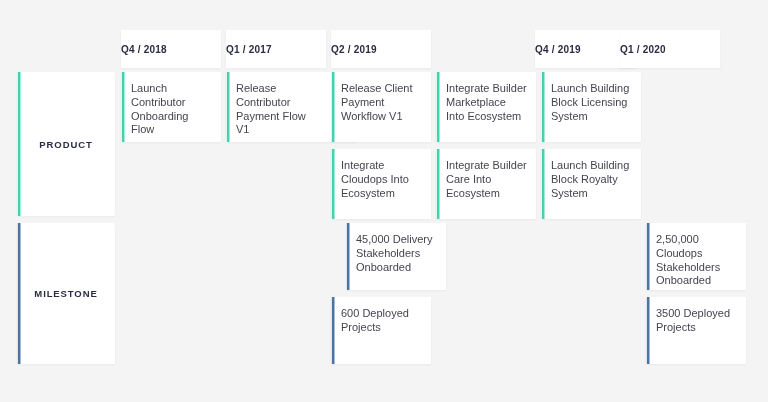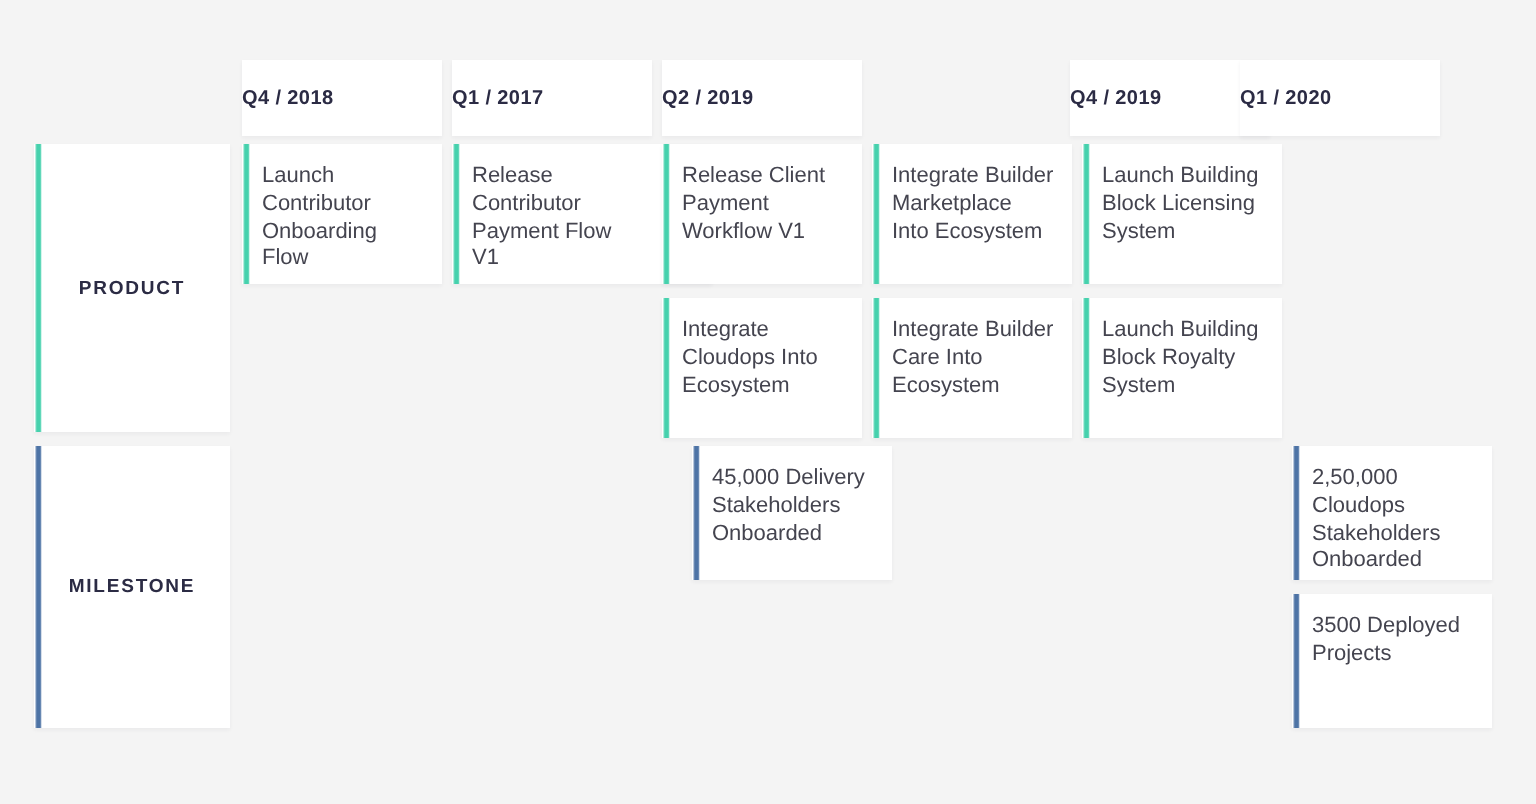--- a/index.html
+++ b/index.html
@@ -150,17 +150,21 @@
       <div class="card-text">Integrate Builder Care Into Ecosystem</div>
     </div>
     <div class="card" style="left: 346px; top: 223px; height: 67px;">
       <div class="bar" style="background: linear-gradient(to right, rgba(77, 115, 165, 0) 0.3px, rgba(77, 115, 165, 0.22) 0.55px, rgb(77, 115, 165) 1.4px, rgb(77, 115, 165) 3.15px, rgba(77, 115, 165, 0.32) 3.62px, rgba(77, 115, 165, 0) 4.1px);"></div>
       <div class="card-text">45,000 Delivery Stakeholders Onboarded</div>
     </div>
     <div class="card" style="left: 646px; top: 223px; height: 67px;">
       <div class="bar" style="background: linear-gradient(to right, rgba(77, 115, 165, 0) 0.3px, rgba(77, 115, 165, 0.22) 0.55px, rgb(77, 115, 165) 1.4px, rgb(77, 115, 165) 3.15px, rgba(77, 115, 165, 0.32) 3.62px, rgba(77, 115, 165, 0) 4.1px);"></div>
       <div class="card-text">2,50,000 Cloudops Stakeholders Onboarded</div>
     </div>
+    <div class="card" style="left: 331px; top: 297px; height: 67px;">
+      <div class="bar" style="background: linear-gradient(to right, rgba(77, 115, 165, 0) 0.3px, rgba(77, 115, 165, 0.22) 0.55px, rgb(77, 115, 165) 1.4px, rgb(77, 115, 165) 3.15px, rgba(77, 115, 165, 0.32) 3.62px, rgba(77, 115, 165, 0) 4.1px);"></div>
+      <div class="card-text">600 Deployed Projects</div>
+    </div>
     <div class="card" style="left: 646px; top: 297px; height: 67px;">
       <div class="bar" style="background: linear-gradient(to right, rgba(77, 115, 165, 0) 0.3px, rgba(77, 115, 165, 0.22) 0.55px, rgb(77, 115, 165) 1.4px, rgb(77, 115, 165) 3.15px, rgba(77, 115, 165, 0.32) 3.62px, rgba(77, 115, 165, 0) 4.1px);"></div>
       <div class="card-text">3500 Deployed Projects</div>
     </div>
   </div>
 
 </body></html>

